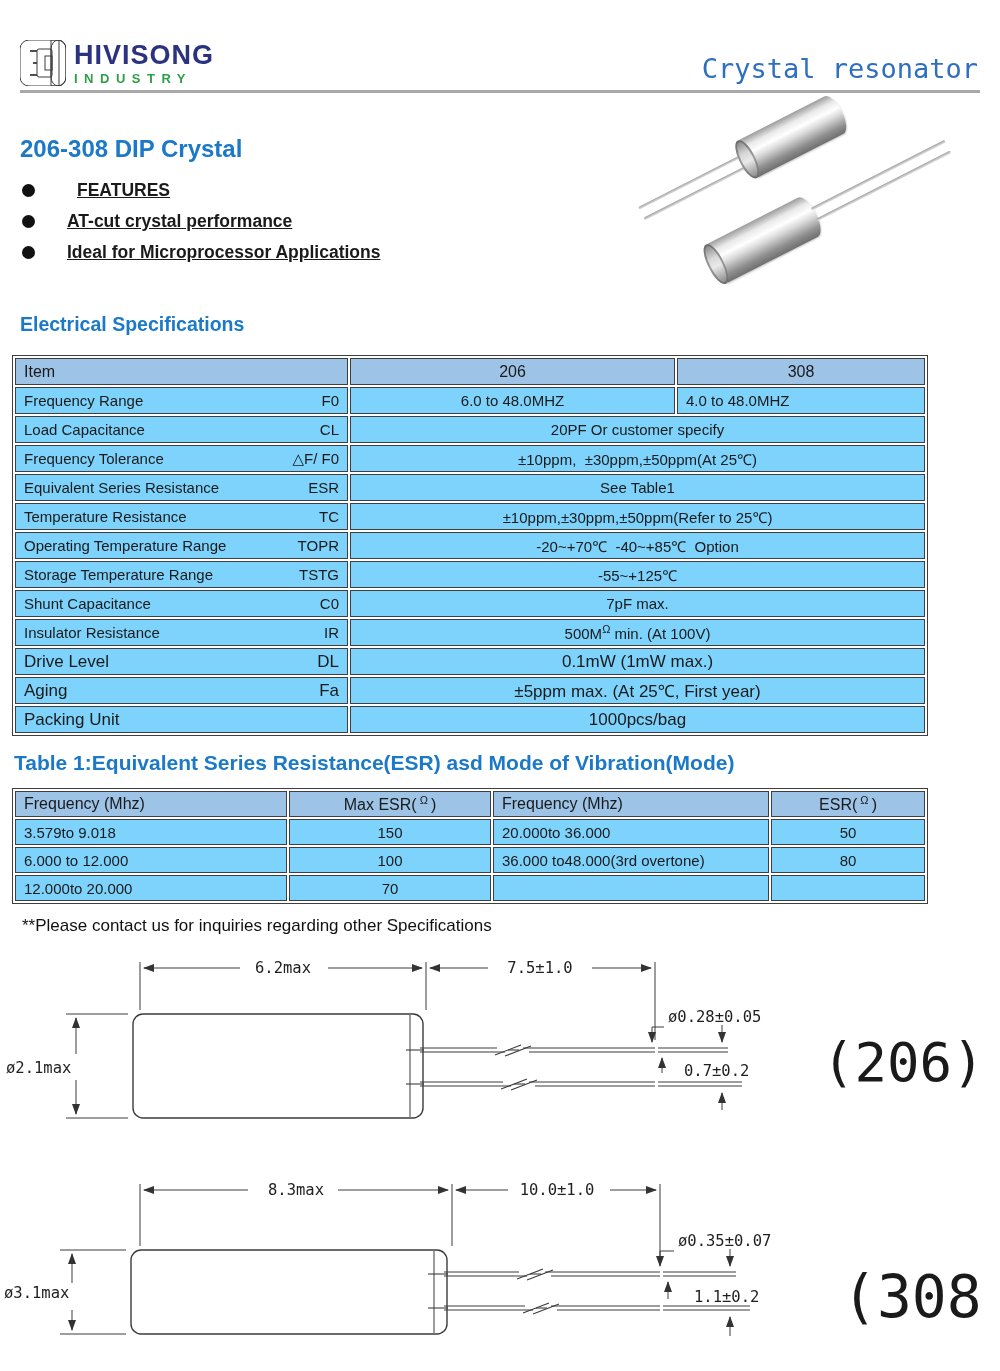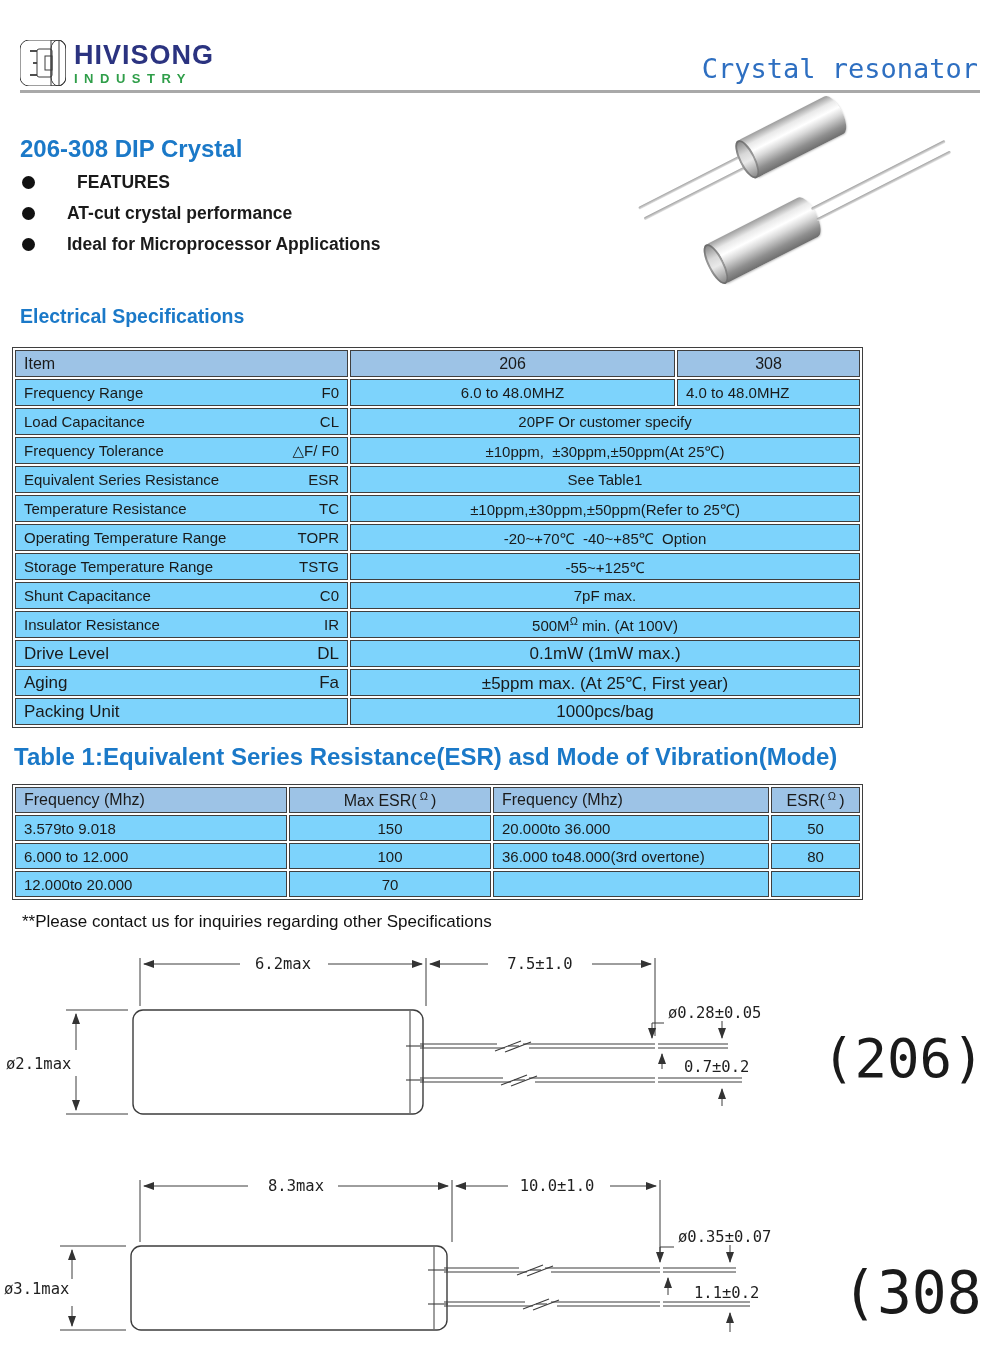--- a/index.html
+++ b/index.html
@@ -14,40 +14,40 @@
   
   .header { display:flex; justify-content:space-between; align-items:flex-end; padding:8px 22px 2px 20px; }
   .brand { display:flex; align-items:center; gap:8px;margin-top:32px; }
   .brand-text { display:flex; flex-direction:column; line-height:1; }
   .brand-name { font-size:27px; font-weight:bold; color:#2b3380; letter-spacing:1px; }
   .brand-sub  { font-size:13px; font-weight:bold; color:#2f9e49; letter-spacing:6.5px; margin-top:3px; }
   .doc-title { font-family:"DejaVu Sans Mono", monospace; font-size:27px; color:#2e6fc1; padding-bottom:2px; }
   .rule { height:3px; background:#a9a9a9; margin:2px 20px 0 20px; }
   
   .h1 { color:#1b79c8; font-size:24px; font-weight:bold; margin:42px 0 0 20px; }
-  .features { margin:9px 0 0 22px; list-style:none; }
+  .features { margin:17px 0 0 22px; list-style:none;text-decoration:underline; }
   .features li { display:flex; align-items:center; margin-bottom:10px; font-size:17.5px; font-weight:bold; }
   .bullet { width:13px; height:13px; border-radius:50%; background:#111; margin-right:32px; flex:0 0 auto; }
   .features li:first-child .feat-text { margin-left:10px; }
   
   .photo { position:absolute; left:600px; top:116px; width:390px; height:178px; }
   .crystal { position:absolute; }
   .cr-body { position:absolute; height:42px;
     background:linear-gradient(180deg,#9c9c9c 0%,#e9e9e9 20%,#ffffff 38%,#dadada 55%,#8f8f8f 82%,#6e6e6e 100%);
     border-radius:9px / 21px; box-shadow:0 1px 2px rgba(0,0,0,.25); }
   .cr-cap { position:absolute; left:-2px; top:0; width:16px; height:100%;
     border-radius:50%;
     background:linear-gradient(180deg,#7d7d7d,#d8d8d8 35%,#e9e9e9 55%,#808080);
     box-shadow:inset 0 0 0 2px rgba(90,90,90,.55); }
   .lead { position:absolute; height:2.6px; background:linear-gradient(180deg,#9f9f9f,#e6e6e6); border-radius:2px; }
   
   .h2 { color:#1b79c8; font-size:19.5px; font-weight:bold; margin:50px 0 0 20px; }
-  .h3 { color:#1b79c8; font-size:24px; font-weight:bold; margin:15px 0 0 14px; }
-  
-  table { border-collapse:separate; border-spacing:2px; background:#fff; border:1.5px solid #3f3f3f; margin-left:12px; width:851px; table-layout:fixed; }
+  .h3 { color:#1b79c8; font-size:21px; font-weight:bold; margin:15px 0 0 14px; }
+  
+  table { border-collapse:separate; border-spacing:2px; background:#fff; border:1.5px solid #3f3f3f; margin-left:12px; width:916px; table-layout:fixed; }
   th, td { border:1px solid #3f3f3f; background:#7dd3fc; font-size:15px; font-weight:normal; height:27px; padding:1px 8px; overflow:hidden; white-space:nowrap; }
   thead th { background:#9dc3e6; font-size:16px; }
   .spec { margin-top:19px; }
   .spec .c1lab { float:left; }
   .spec .c1code { float:right; }
   .center { text-align:center; }
   .left { text-align:left; }
   .val { text-align:center; white-space:pre; }
   tr.big td { font-size:17px; }
   .sup { font-size:11px; vertical-align:super; }

